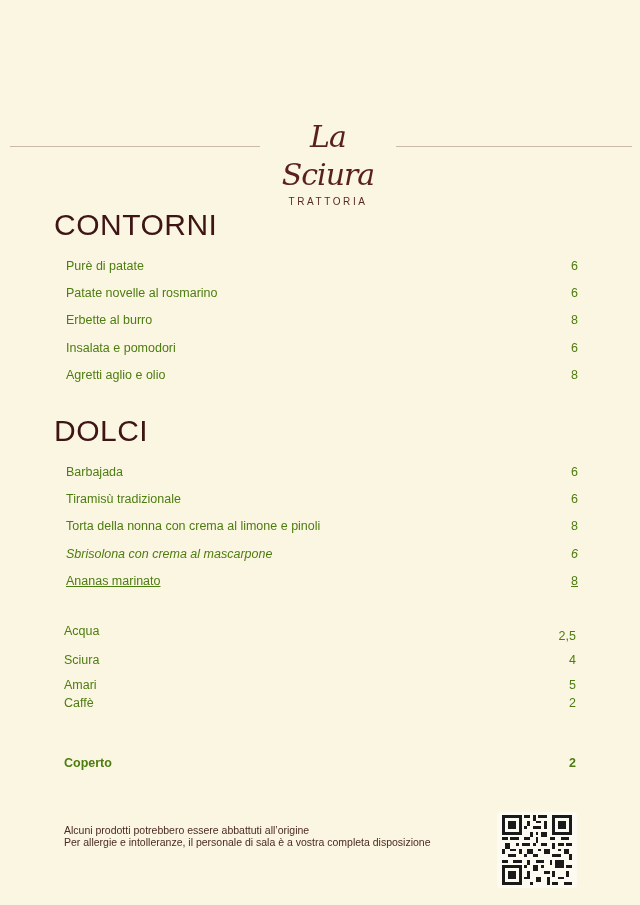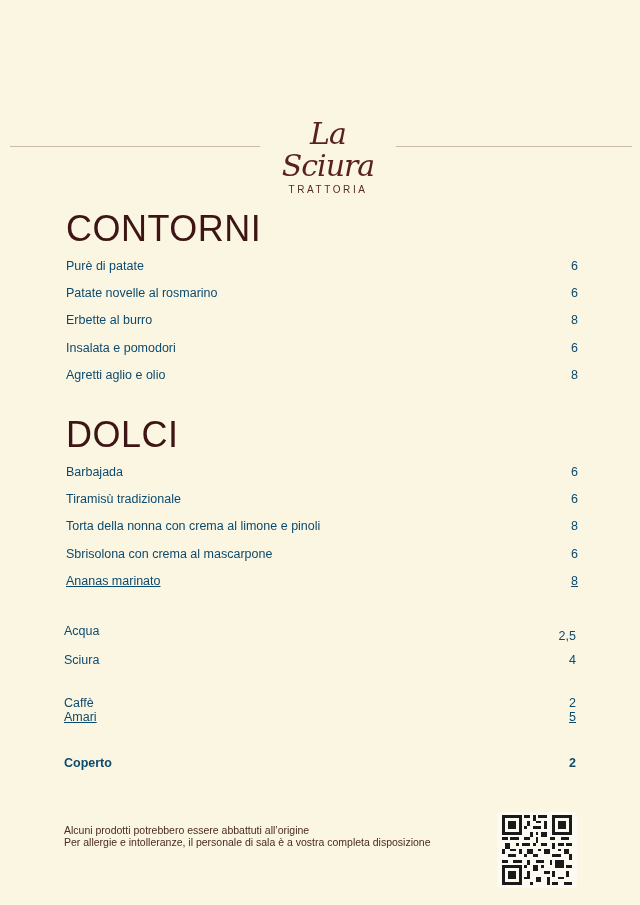--- a/index.html
+++ b/index.html
@@ -10,36 +10,36 @@
     overflow: hidden;
     font-family: "DejaVu Sans", sans-serif;
     color: #4a2a24;
   }
   .rule { position: absolute; top: 146px; height: 1px; background: #c9b9a6; }
   .rule.left { left: 10px; width: 250px; }
   .rule.right { left: 396px; width: 236px; }
   .logo { position: absolute; left: 262px; top: 118px; width: 132px; text-align: center; }
   .logo-script {
     font-family: "DejaVu Serif", serif; font-style: italic;
-    font-size: 30px; color: #5a1f1f; line-height: 32px; letter-spacing: -1px;
+    font-size: 30px; color: #5a1f1f; line-height: 38px; letter-spacing: -1px;
   }
   .logo-sub {
     font-family: "Liberation Sans", sans-serif;
     font-size: 10px; letter-spacing: 2.6px; color: #5a2a22; margin-top: 2px;
   }
   .section-title {
-    position: absolute; left: 66px;
+    position: absolute; left: 54px;
     font-family: "Liberation Sans", sans-serif;
-    font-size: 36px; color: #3e1414; letter-spacing: 0.5px;
+    font-size: 30px; color: #3e1414; letter-spacing: 0.5px;
   }
   .row {
     position: absolute; left: 66px; width: 512px;
     display: flex; justify-content: space-between; align-items: baseline;
     font-family: "Liberation Sans", sans-serif;
-    font-size: 12.5px; color: #0c4a6e;
+    font-size: 12.5px; color: #4d7c0f;
   }
   .row.extra { left: 64px; width: 512px; }
   .note {
     position: absolute; left: 64px; top: 824px;
     font-family: "Liberation Sans", sans-serif;
     font-size: 10.5px; line-height: 12px; color: #4a2a24;
   }
   .qr {
     position: absolute; left: 497px; top: 812px; width: 80px; height: 76px;
     background: #fdfbf1; border-radius: 4px;
@@ -84,42 +84,42 @@
     <span>6</span>
   </div>
 <div class="row" style="top:492px;">
     <span>Tiramisù tradizionale</span>
     <span>6</span>
   </div>
 <div class="row" style="top:519px;">
     <span>Torta della nonna con crema al limone e pinoli</span>
     <span>8</span>
   </div>
-<div class="row" style="top:547px;">
+<div class="row" style="top:547px;font-style:italic;">
     <span>Sbrisolona  con crema al mascarpone</span>
     <span>6</span>
   </div>
 <div class="row" style="top:574px;text-decoration:underline;">
     <span>Ananas marinato</span>
     <span>8</span>
   </div>
 
 <div class="row extra" style="top:624px;">
     <span>Acqua</span>
     <span style="position:relative;top:5px;">2,5</span>
   </div>
 <div class="row extra" style="top:653px;">
     <span>Sciura</span>
     <span>4</span>
   </div>
 <div class="row extra" style="top:680px;margin-top:16px;">
     <span>Caffè</span>
     <span>2</span>
   </div>
-<div class="row extra" style="top:710px;text-decoration:underline;">
+<div class="row extra" style="top:678px;">
     <span>Amari</span>
     <span>5</span>
   </div>
 <div class="row extra" style="top:756px;font-weight:bold;">
     <span>Coperto</span>
     <span>2</span>
   </div>
 
 <div class="note">
   <div>Alcuni prodotti potrebbero essere abbattuti all’origine</div>

